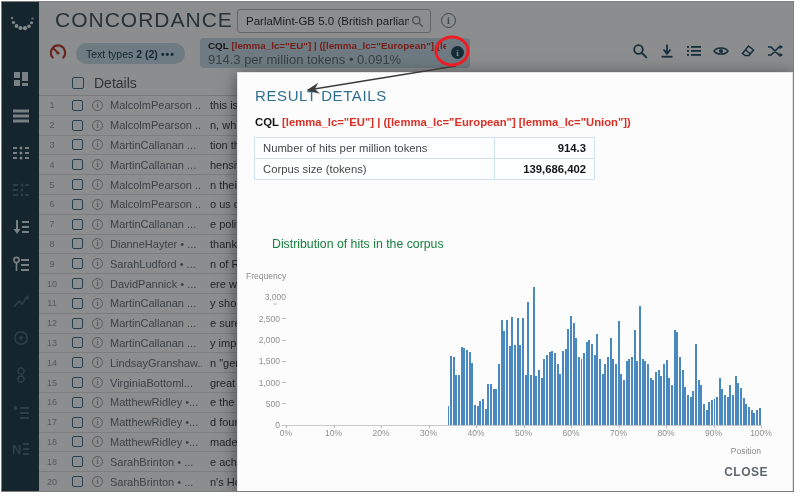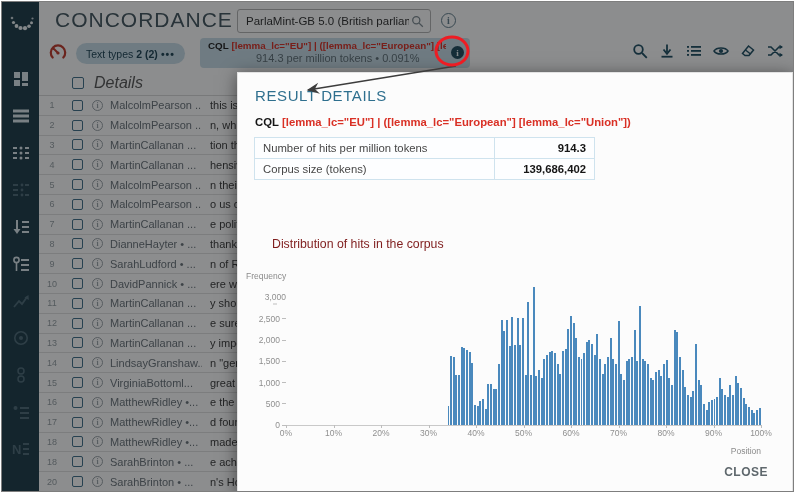--- a/index.html
+++ b/index.html
@@ -25,30 +25,30 @@
 
   
   .speedo{position:absolute;left:9px;top:40px;}
   .chip{position:absolute;left:37px;top:41px;height:21px;border-radius:11px;background:var(--chip-bg);color:var(--chip-text);font-size:10.5px;display:flex;align-items:center;gap:3px;padding:0 10px;cursor:pointer;}
   .chip b{font-weight:bold;}
   .chip .more{letter-spacing:1px;font-weight:bold;}
   .cql-box{position:absolute;left:161px;top:36px;width:270px;height:30px;border-radius:4px;background:var(--chip-bg);padding:2px 24px 2px 8px;}
   .cql-l1{font-size:9.8px;white-space:nowrap;overflow:hidden;}
   .cql-l1 .lbl{font-weight:bold;color:#1c1c1c;}
   .cql-l1 .qry{color:var(--cql-red);font-weight:bold;}
-  .cql-l2{font-size:11px;color:#5f7078;margin-top:1px;margin-left:48px;}
+  .cql-l2{font-size:13px;color:#5f7078;margin-top:1px;}
   .cql-info{position:absolute;right:6px;top:8px;width:13px;height:13px;border-radius:50%;background:#1f4a5d;color:#e9f1f5;font-size:9px;font-weight:bold;display:flex;align-items:center;justify-content:center;font-family:"Liberation Serif",serif;cursor:pointer;}
   .tool-icons{position:absolute;right:10px;top:41px;display:flex;gap:11px;color:#1f4f63;}
   .tool-icons .ti{width:16px;height:16px;cursor:pointer;}
 
   
   .conc{position:absolute;left:0px;top:68px;right:0;bottom:0;overflow:hidden;}
   .conc-head{height:26px;display:flex;align-items:center;border-bottom:1px solid #d9d9d9;}
   .conc-head .cbox{margin-left:33px;}
-  .conc-head .dlabel{margin-left:10px;font-size:16px;color:#555;font-style:italic;}
+  .conc-head .dlabel{margin-left:10px;font-size:14px;color:#555;}
   .cbox{width:12px;height:12px;border:1.6px solid #41708a;border-radius:2px;background:#fff;cursor:pointer;flex:0 0 auto;}
   .row{height:19.8px;display:flex;align-items:center;border-bottom:1px solid #e1e1e1;cursor:pointer;}
   .rnum{width:26px;text-align:center;font-size:9px;color:#97a0a5;flex:0 0 auto;}
   .row .cbox{margin-left:7px;width:11px;height:11px;}
   .rinfo{margin-left:9px;width:11px;height:11px;border:1.1px solid #9aa2a7;border-radius:50%;color:#9aa2a7;font-size:7.5px;font-weight:bold;display:flex;align-items:center;justify-content:center;font-family:"Liberation Serif",serif;flex:0 0 auto;cursor:pointer;}
   .rname{margin-left:7px;width:92px;font-size:11px;color:#6a737a;white-space:nowrap;overflow:hidden;flex:0 0 auto;}
   .rsnip{margin-left:8px;font-size:11px;color:#3a3a3a;white-space:nowrap;}
 
   
   .dim{position:absolute;inset:0;background:rgba(10,12,14,0.47);z-index:40;}
@@ -56,21 +56,21 @@
   
   .modal{position:absolute;left:235px;top:70px;width:556px;height:421px;background:#fcfcfc;z-index:50;box-shadow:0 3px 16px rgba(0,0,0,0.5);border:1px solid #e3e3e3;}
   .m-title{position:absolute;left:17px;top:14px;font-size:15px;letter-spacing:0.6px;color:var(--accent-teal);}
   .m-cql{position:absolute;left:17px;top:43px;font-size:11.3px;white-space:nowrap;}
   .m-cql .lbl{font-weight:bold;color:#141414;}
   .m-cql .qry{font-weight:bold;color:var(--cql-red);}
   .m-stats{position:absolute;left:16px;top:64px;width:341px;border-collapse:collapse;font-size:11.3px;}
   .m-stats td{border:1px solid #cfe3ee;padding:4px 8px;background:#fdfeff;}
   .m-stats td.lab{color:#474747;}
   .m-stats td.val{text-align:right;font-weight:bold;color:#161616;width:100px;}
-  .m-chart-title{position:absolute;left:34px;top:164px;font-size:12.3px;color:#7f1d1d;}
+  .m-chart-title{position:absolute;left:34px;top:164px;font-size:12.3px;color:#15803d;}
 
   .chart{position:absolute;left:0;top:195px;width:556px;height:190px;}
   .ylab{position:absolute;left:8px;top:3px;font-size:8.5px;color:#8b8b8b;}
   .plot{position:absolute;left:48px;top:17px;width:475px;height:141px;border-bottom:1px solid #c9c9c9;}
   .bar{position:absolute;bottom:0;background:var(--bar-fill);}
   .ytick{position:absolute;right:100%;transform:translateY(50%);display:flex;align-items:center;gap:2px;}
   .ytick .t{font-size:8.5px;color:#8f8f8f;}
   .ytick .dash{width:4px;height:1px;background:#bdbdbd;}
   .xtick{position:absolute;top:100%;transform:translateX(-50%);margin-top:3px;font-size:8.5px;color:#8f8f8f;}
   .xmark{position:absolute;top:100%;width:1px;height:3px;background:#bdbdbd;}

